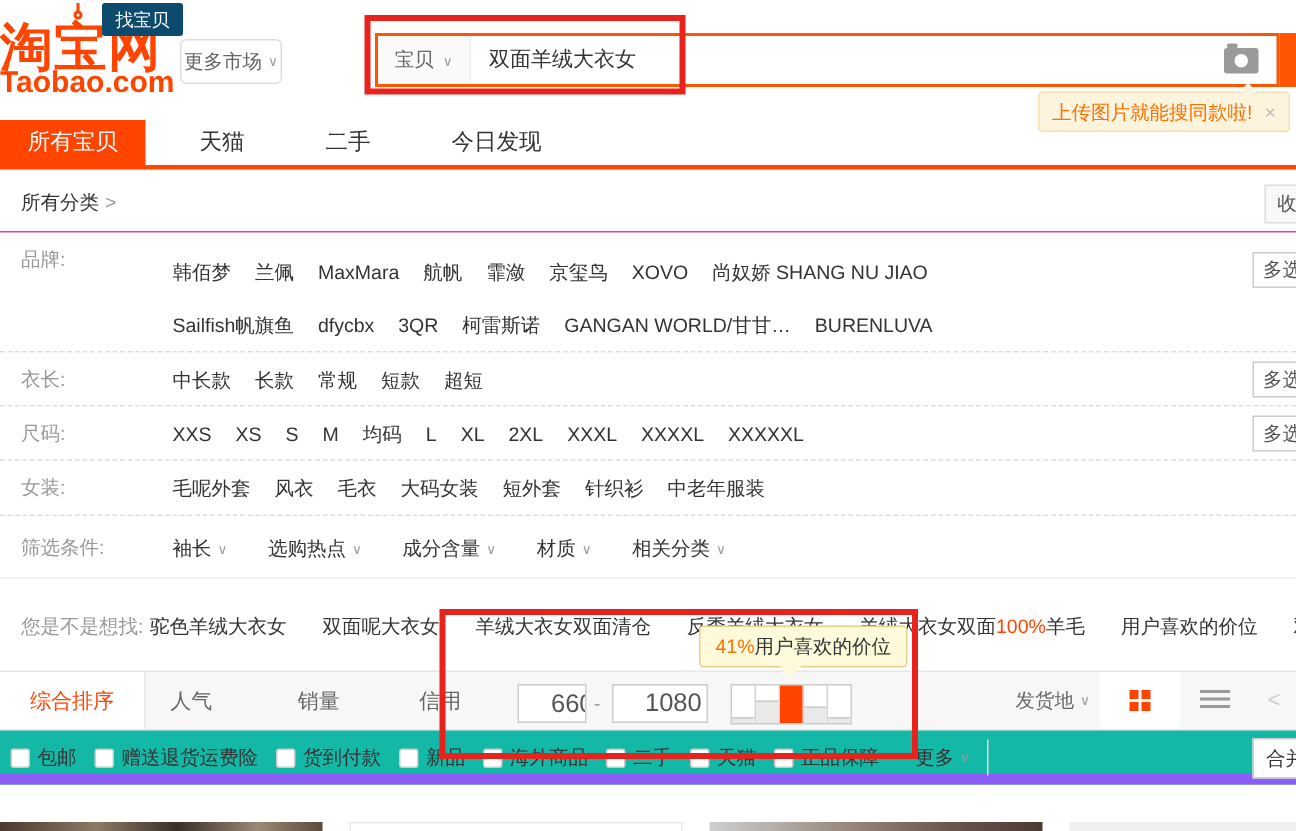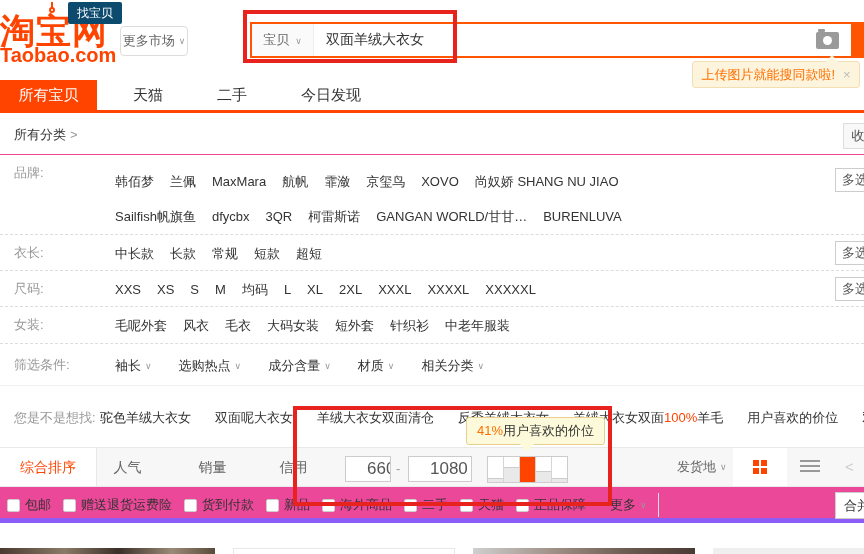--- a/index.html
+++ b/index.html
@@ -94,21 +94,21 @@
   .loc { position:absolute; left:677px; top:0; height:38px; line-height:38px; font-size:13px; color:#666; }
   .view-grid { position:absolute; left:733px; top:0; width:54px; height:38px; background:#fff; }
   .grid-icon { position:absolute; left:20px; top:12px; width:14px; height:14px; }
   .grid-icon i { position:absolute; width:6px; height:6px; background:var(--accent); }
   .grid-icon i:nth-child(1){left:0;top:0}.grid-icon i:nth-child(2){left:8px;top:0}
   .grid-icon i:nth-child(3){left:0;top:8px}.grid-icon i:nth-child(4){left:8px;top:8px}
   .view-list { position:absolute; left:800px; top:12px; width:20px; height:14px; }
   .view-list i { display:block; width:20px; height:2px; background:#999; margin-bottom:3px; }
   .chev-left { position:absolute; left:845px; top:0; height:38px; line-height:38px; color:#ccc; font-size:15px; }
   
-  .svcrow { position:absolute; left:0; top:487px; width:864px; height:36px; border-bottom:5px solid #8b5cf6; background:#ec4899; }
+  .svcrow { position:absolute; left:0; top:487px; width:864px; height:36px; border-bottom:7px solid #8b5cf6; background:#14b8a6; }
   .svclist { position:absolute; left:7px; top:0; height:36px; display:flex; gap:12px; align-items:center; white-space:nowrap; }
   .svc { display:flex; align-items:center; gap:5px; }
   .cb { width:13px; height:13px; border:1px solid #ccc; background:#fff; border-radius:2px; }
   .svc-label { font-size:13px; color:#333; }
   .more-link { position:absolute; left:610px; top:0; height:36px; line-height:36px; font-size:13px; color:#333; }
   .svc-div { position:absolute; left:658px; top:6px; width:1px; height:24px; background:#e0e0e0; }
   .merge-btn { position:absolute; left:835px; top:5px; width:44px; height:27px; border:1px solid #ccc; background:#fff;
           font-size:13px; color:#333; text-align:left; padding-left:8px; line-height:25px; }
   
   .card { position:absolute; top:548px; height:6px; }

